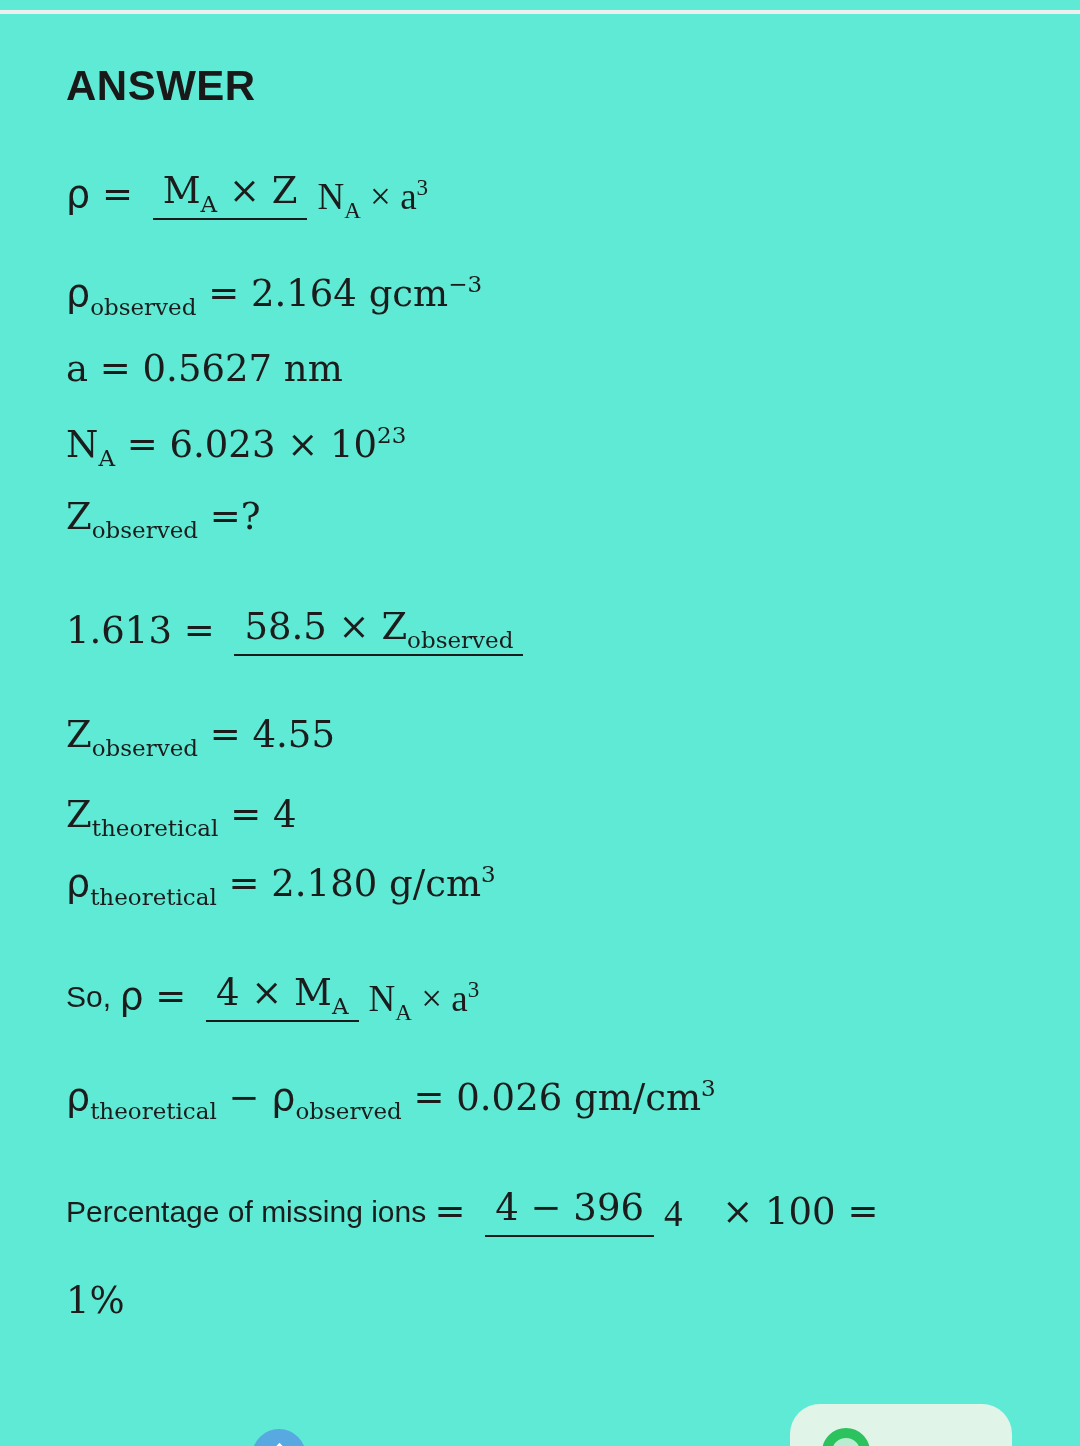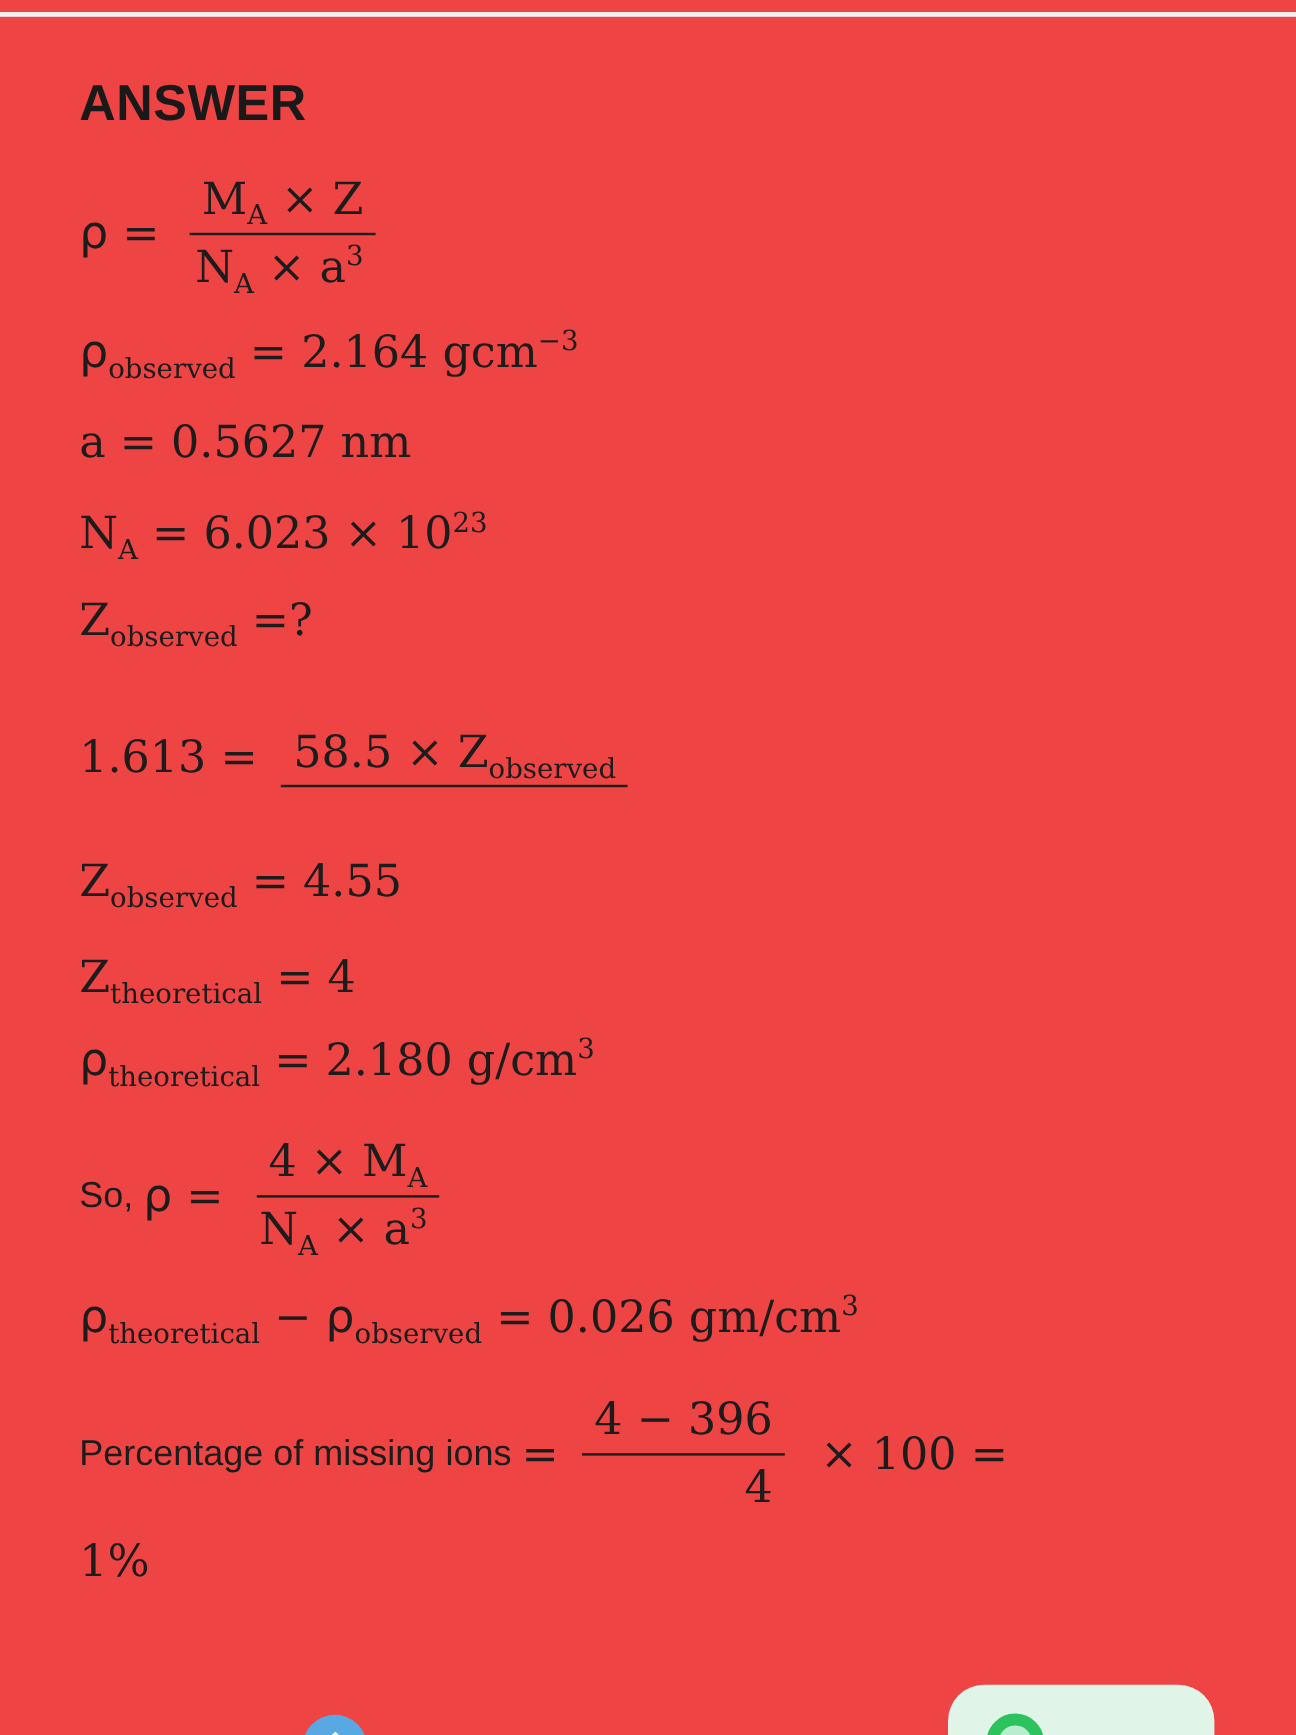--- a/index.html
+++ b/index.html
@@ -1,20 +1,20 @@
 <!DOCTYPE html>
 <html><head>
 <meta charset="utf-8">
 <style>
   html,body{margin:0;padding:0;}
   body{background:#ffffff;}
   .page{
     position:relative;
     width:1080px;height:1446px;
-    background:#ef4444;
+    background:#5eead4;
     overflow:hidden;
     color:#1c1c1c;
   }
   .top-divider{
     position:absolute;left:0;top:10px;width:1080px;height:4px;
     background:#efefef;
   }
   .answer-title{
     position:absolute;left:66px;top:34px;
     font-family:"Liberation Sans",sans-serif;
@@ -27,25 +27,25 @@
     font-family:"DejaVu Serif",serif;
     font-size:37px;line-height:1.15;
     color:#1c1c1c;
     white-space:pre-wrap;
   }
   .eq sub{font-size:23px;line-height:0;vertical-align:-9px;}
   .eq sup{font-size:23px;line-height:0;vertical-align:14px;}
   .rho{font-family:"DejaVu Sans",sans-serif;font-size:38px;}
   .sans{font-family:"Liberation Sans",sans-serif;font-size:30px;}
   .frac{
-    display:inline-flex;flex-direction:column;align-items:flex-end;
+    display:inline-flex;flex-direction:row;align-items:flex-start;
     margin:0 8px;text-align:center;
   }
   .frac .num{padding:0 10px 6px;border-bottom:2px solid #1c1c1c;}
-  .frac .den{padding:6px 10px 0;}
+  .frac .den{padding:6px 10px 0;font-family:Liberation Serif, serif;}
   .gap-l{margin-left:10px;}
   
   .scroll-top-btn{
     position:absolute;left:252px;top:1429px;
     width:54px;height:54px;border-radius:50%;
     background:#58a8e1;
     display:flex;justify-content:center;align-items:flex-start;
     border:none;cursor:pointer;
   }
   .scroll-top-btn .chevron{

